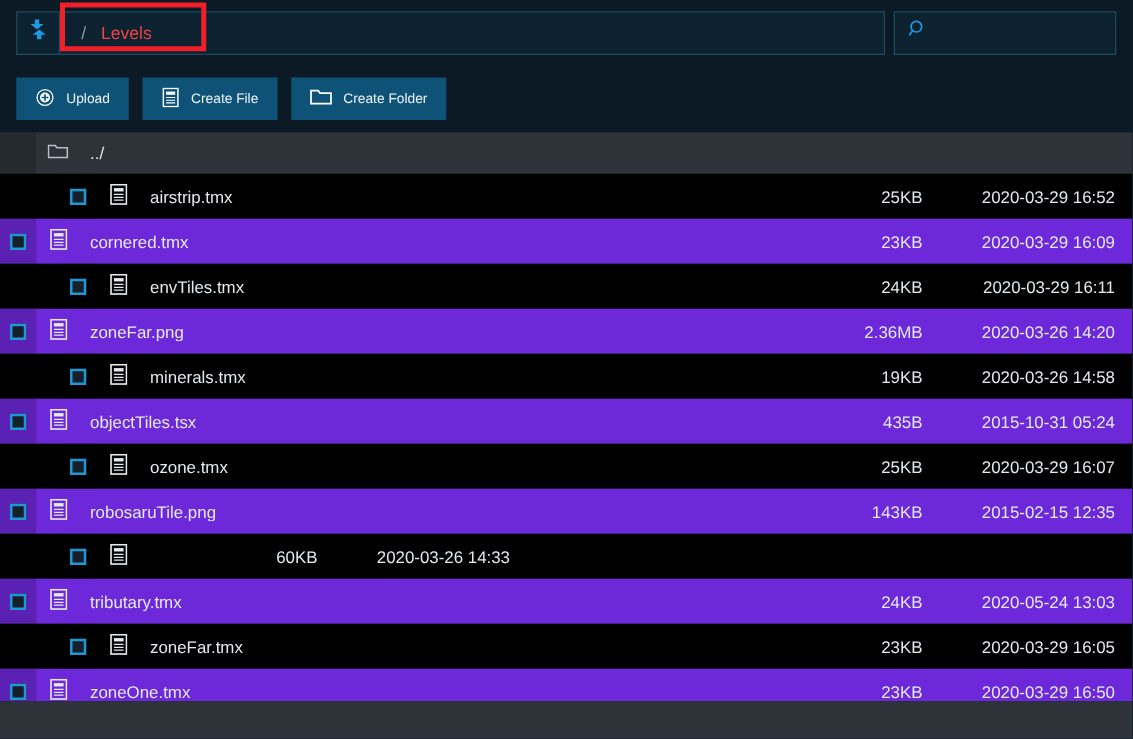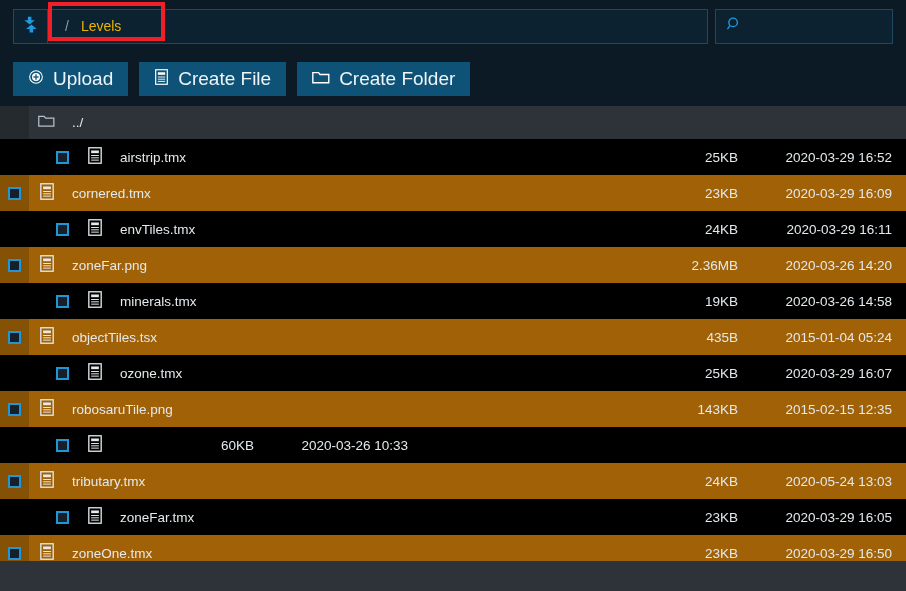--- a/index.html
+++ b/index.html
@@ -60,21 +60,21 @@
     display: flex;
     align-items: center;
     gap: 12px;
     padding-left: 17px;
     font-size: 14px;
     color: #c3ccd2;
     position: relative;
     z-index: 6;
   }
   .breadcrumb .sep { color: #8e9aa3; }
-  .breadcrumb .crumb { color: #eab308; }
+  .breadcrumb .crumb { color: #ef4444; }
 
   .search-box {
     width: 178px;
     height: 35px;
     border: 1px solid #1d4a60;
     background: #0d2231;
     display: flex;
     align-items: center;
     padding-left: 10px;
     flex: 0 0 auto;
@@ -99,21 +99,21 @@
     align-items: center;
     gap: 11px;
     padding: 0 13px;
   }
 
   .btn {
     height: 34px;
     background: #0e5377;
     border: none;
     color: #eef4f7;
-    font-size: 19px;
+    font-size: 11px;
     font-family: "Liberation Sans", sans-serif;
     display: flex;
     align-items: center;
     gap: 9px;
     padding: 0 15px;
     cursor: pointer;
   }
 
   
   .filelist {
@@ -123,21 +123,21 @@
   }
 
   .row {
     height: 36px;
     display: flex;
     align-items: center;
     font-size: 13.5px;
     color: #e3e9ed;
   }
   .row.odd  { background: #000000; padding-left: 48px; }
-  .row.even { background: #a16207; justify-content: space-between; }
+  .row.even { background: #6d28d9; justify-content: space-between; }
   .row.parent { background: #2d3338; height: 33px; }
 
   .cb-cell {
     width: 29px;
     height: 100%;
     flex: 0 0 29px;
     display: flex;
     align-items: center;
     justify-content: center;
     background: rgba(0,0,0,0.17);
@@ -385,21 +385,21 @@
           <rect x="1" y="1" width="16" height="20" fill="none" stroke="#e3e9ed" stroke-width="1.7"></rect>
           <rect x="4" y="4.5" width="10" height="3.5" fill="#e3e9ed"></rect>
           <line x1="4" y1="11" x2="14" y2="11" stroke="#e3e9ed" stroke-width="1.3"></line>
           <line x1="4" y1="14" x2="14" y2="14" stroke="#e3e9ed" stroke-width="1.3"></line>
           <line x1="4" y1="17" x2="14" y2="17" stroke="#e3e9ed" stroke-width="1.3"></line>
         </svg>
       </span>
     </div>
     <div class="name-cell">objectTiles.tsx</div>
     <div class="size-cell">435B</div>
-    <div class="date-cell">2015-01-04 05:24</div>
+    <div class="date-cell">2015-10-31 05:24</div>
   </div>
 
   <div class="row odd">
     <div class="cb-cell">
       <div class="cb"></div>
     </div>
     <div class="icon-cell">
       <span>
         <svg width="14" height="17" viewBox="0 0 18 22">
           <rect x="1" y="1" width="16" height="20" fill="none" stroke="#e3e9ed" stroke-width="1.7"></rect>
@@ -444,21 +444,21 @@
         <svg width="14" height="17" viewBox="0 0 18 22">
           <rect x="1" y="1" width="16" height="20" fill="none" stroke="#e3e9ed" stroke-width="1.7"></rect>
           <rect x="4" y="4.5" width="10" height="3.5" fill="#e3e9ed"></rect>
           <line x1="4" y1="11" x2="14" y2="11" stroke="#e3e9ed" stroke-width="1.3"></line>
           <line x1="4" y1="14" x2="14" y2="14" stroke="#e3e9ed" stroke-width="1.3"></line>
           <line x1="4" y1="17" x2="14" y2="17" stroke="#e3e9ed" stroke-width="1.3"></line>
         </svg>
       </span>
     </div>
     <div class="size-cell">60KB</div>
-    <div class="date-cell">2020-03-26 10:33</div>
+    <div class="date-cell">2020-03-26 14:33</div>
   </div>
 
   <div class="row even">
     <div class="cb-cell">
       <div class="cb"></div>
     </div>
     <div class="icon-cell">
       <span>
         <svg width="14" height="17" viewBox="0 0 18 22">
           <rect x="1" y="1" width="16" height="20" fill="none" stroke="#e3e9ed" stroke-width="1.7"></rect>

